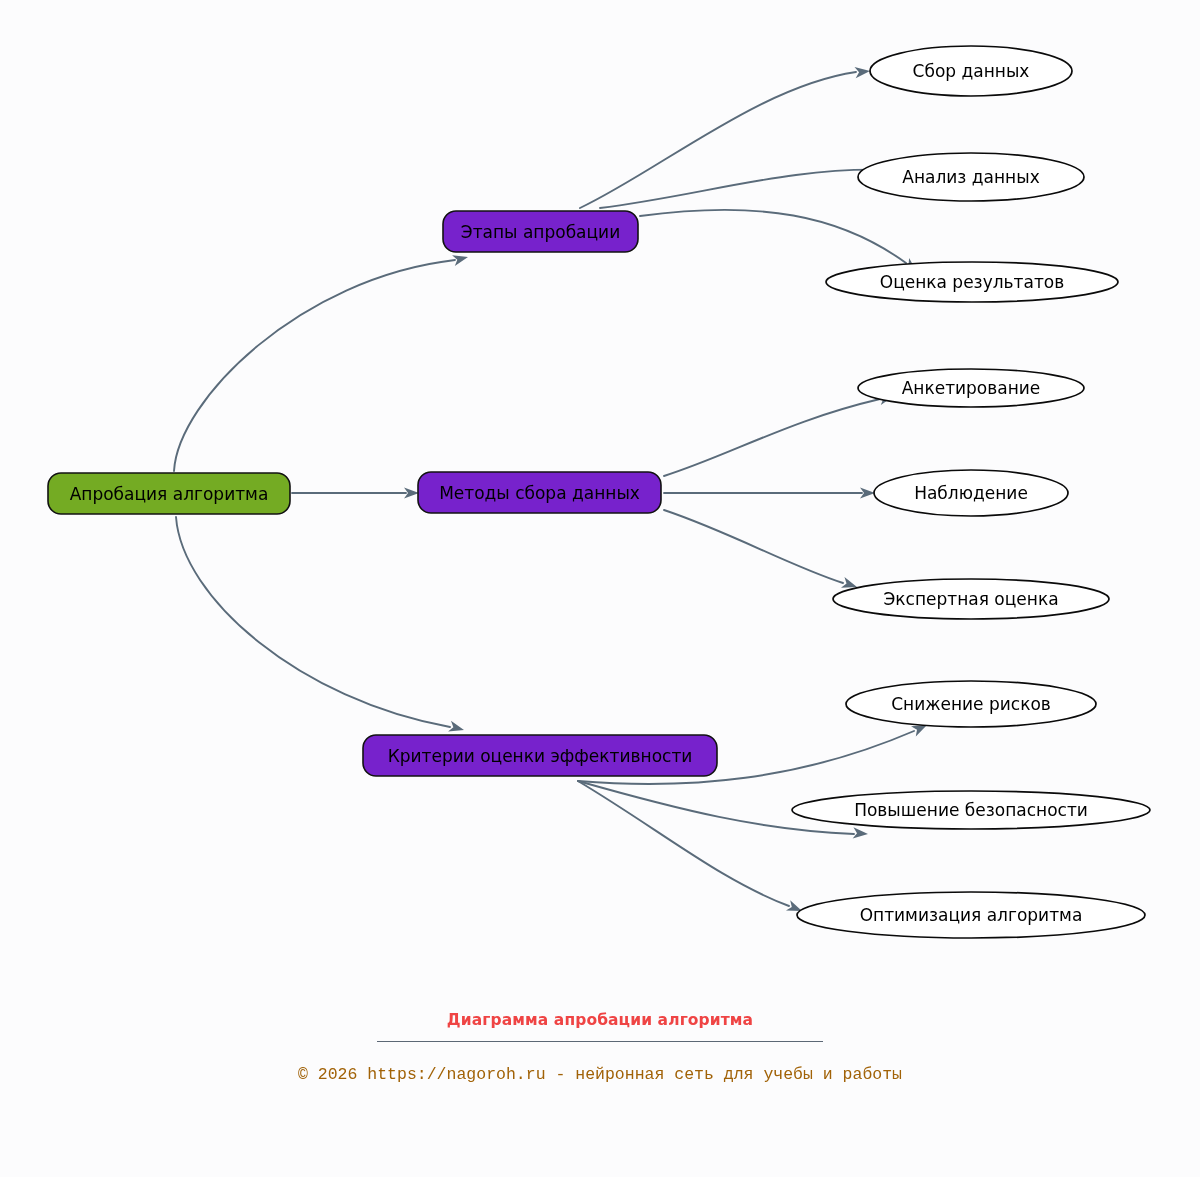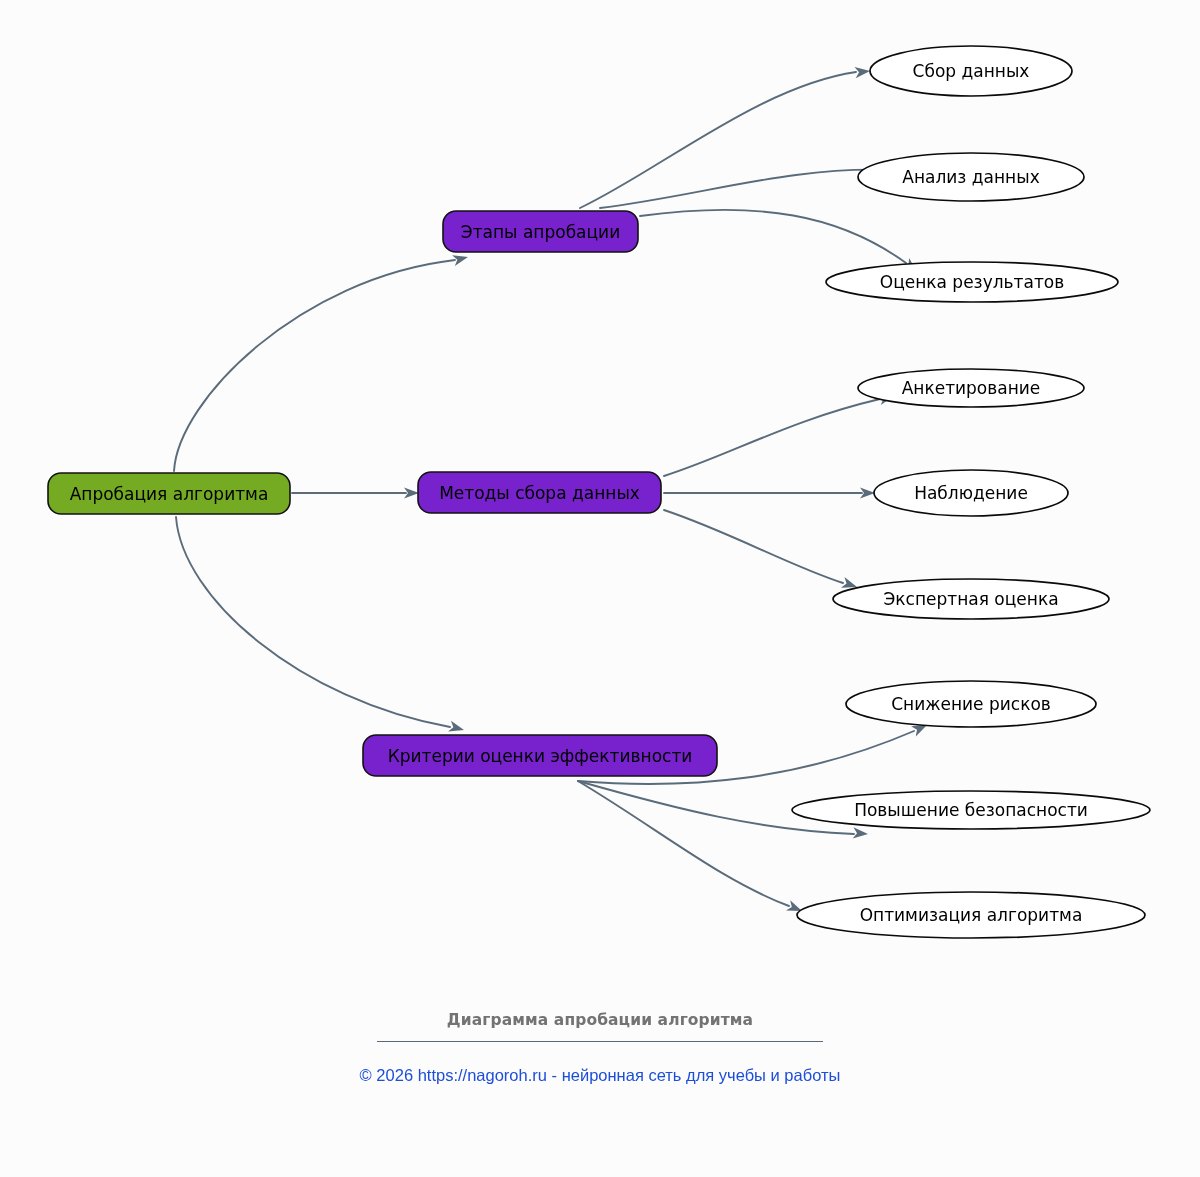--- a/index.html
+++ b/index.html
@@ -59,35 +59,35 @@
     position: absolute;
     left: 0;
     top: 1008px;
     width: 1200px;
     text-align: center;
   }
   .footer-title {
     font-family: "DejaVu Sans", "Liberation Sans", sans-serif;
     font-size: 15.5px;
     font-weight: bold;
-    color: #737373;
+    color: #ef4444;
     letter-spacing: 0.1px;
     line-height: 24px;
   }
   .footer-divider {
     width: 446px;
     height: 0;
     margin: 9px auto 0 auto;
     border-top: 1.4px solid #5c6875;
   }
   .footer-credit {
     margin-top: 21px;
-    font-family: Liberation Sans, sans-serif;
+    font-family: Liberation Mono, monospace;
     font-size: 16.5px;
-    color: #1d4ed8;
+    color: #a16207;
     line-height: 24px;
   }
 </style>
 </head>
 <body>
 
 <div id="canvas">
 
   <svg id="diagram" viewBox="0 0 1200 1010">
     <g id="edges-layer">

